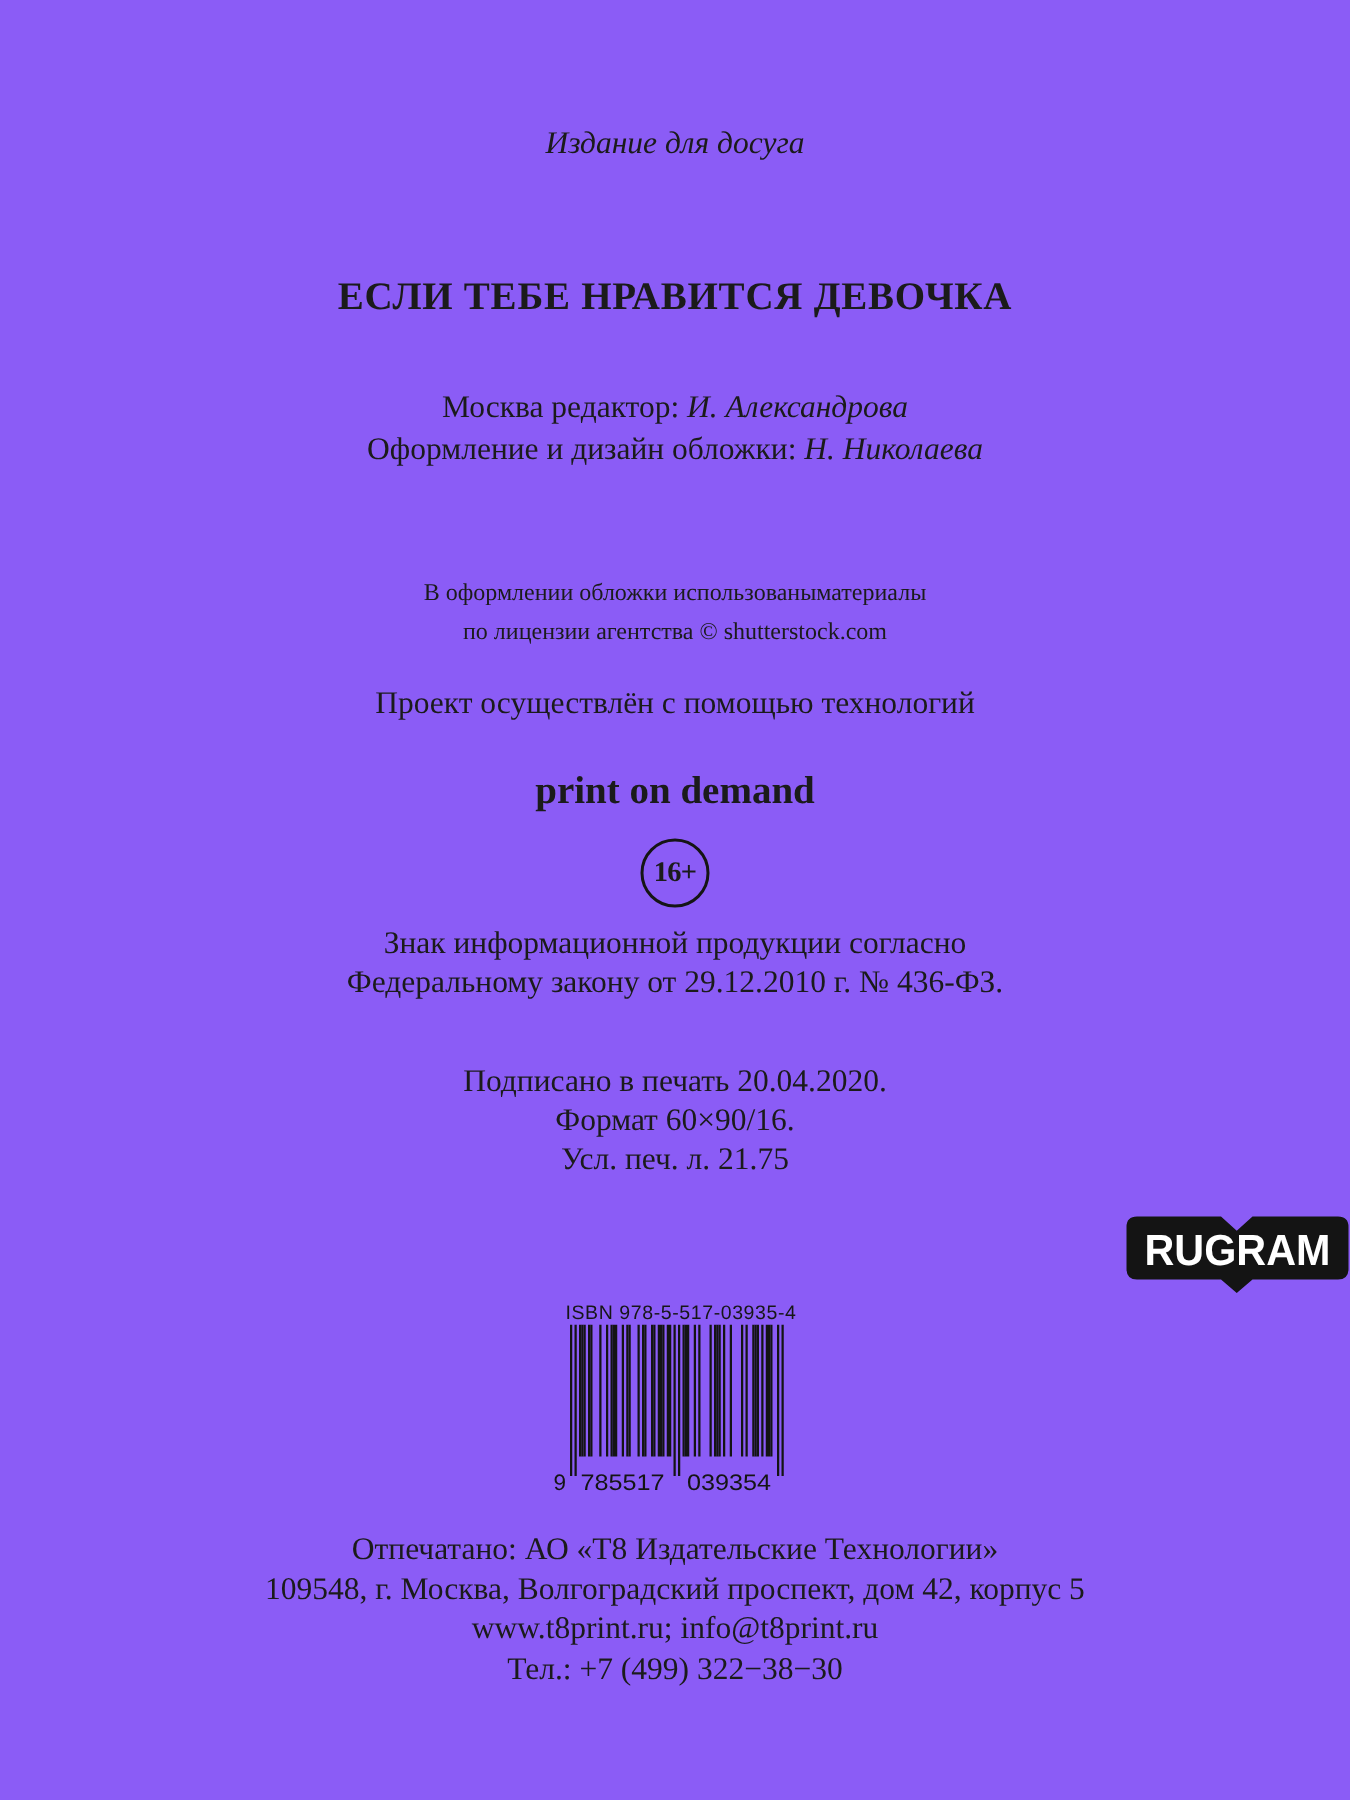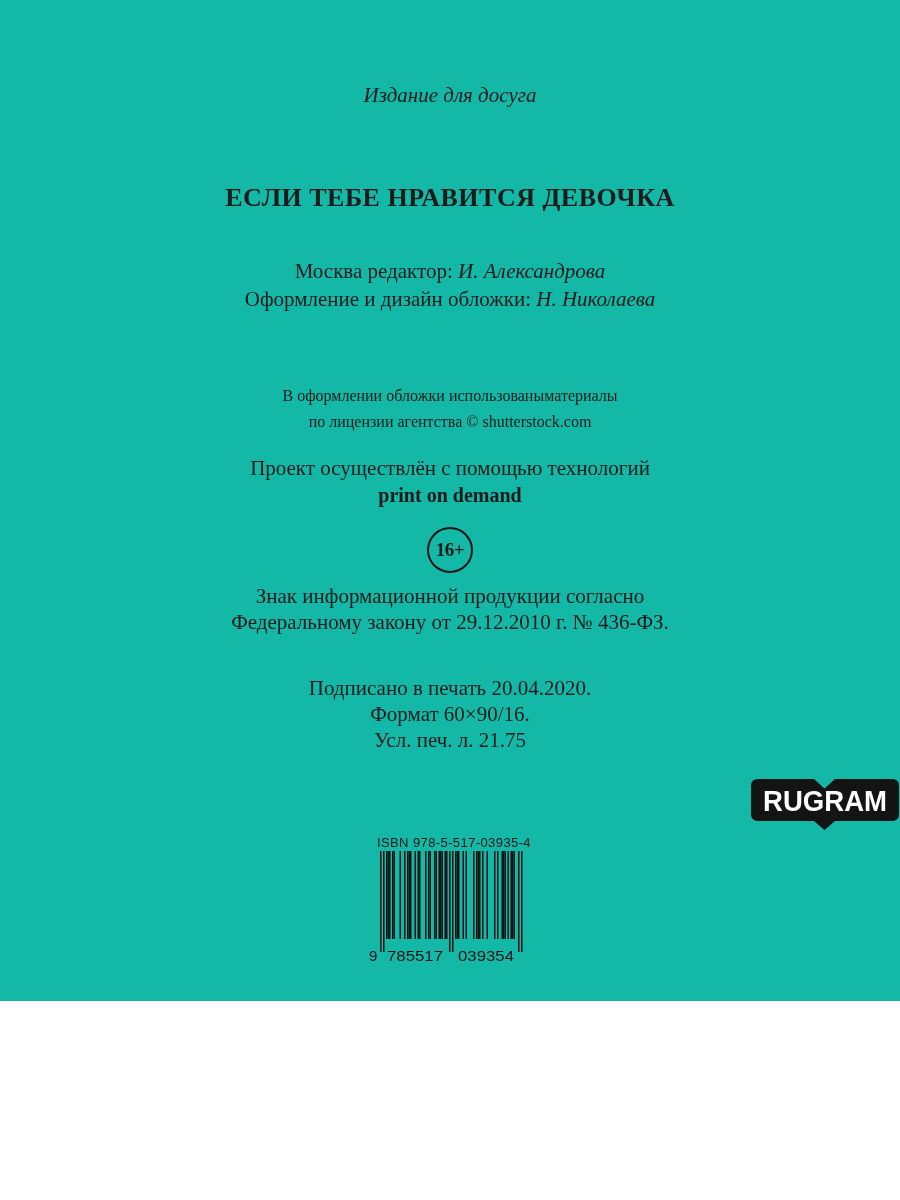--- a/index.html
+++ b/index.html
@@ -1,28 +1,28 @@
 <!DOCTYPE html>
 <html><head>
 <meta charset="utf-8">
 <style>
   html,body{margin:0;padding:0;background:#ffffff;}
   .page{
-    position:relative;width:900px;height:1001px;background:#14b8a6;
+    position:relative;width:900px;height:1200px;background:#8b5cf6;
     font-family:"Liberation Serif",serif;color:#1b1b1b;text-align:center;
     overflow:hidden;margin:0 auto;
   }
   .head{padding-top:82px;}
   .head .line{font-size:21px;line-height:27px;font-style:italic;}
   .title{margin:74px 0 0 0;font-size:26px;line-height:30px;font-weight:bold;letter-spacing:.5px;}
   .credits{margin-top:44px;font-size:21px;line-height:28px;}
   .italic{font-style:italic;}
   .materials{margin-top:70px;font-size:16px;line-height:26px;}
   .project{margin-top:20px;font-size:21px;line-height:26px;}
-  .project .pod{font-weight:bold;font-size:20px;line-height:28px;}
+  .project .pod{font-weight:bold;font-size:26px;line-height:28px;margin-top:32px;}
   .badge-wrap{margin-top:18px;display:flex;justify-content:center;}
   .badge{
     width:42px;height:42px;border:2.5px solid #151515;border-radius:50%;
     display:flex;align-items:center;justify-content:center;
     font-weight:bold;font-size:19px;letter-spacing:-.5px;
   }
   .law{margin-top:10px;font-size:21px;line-height:26px;}
   .printinfo{margin-top:40px;font-size:21px;line-height:26px;font-family:Liberation Serif, serif;}
   .logo-wrap{margin-top:22px;display:flex;justify-content:flex-end;}
   .isbn-block{width:162px;margin:4px auto 0 auto;}
@@ -138,14 +138,20 @@
           <rect x="143.00" y="0" width="1.50" height="88" fill="#141414"></rect>
           <rect x="144.50" y="0" width="1.50" height="88" fill="#141414"></rect>
           <rect x="149.00" y="0" width="1.50" height="101" fill="#141414"></rect>
           <rect x="152.00" y="0" width="1.50" height="101" fill="#141414"></rect>
           <text x="0" y="110" font-size="15" font-family="&quot;Liberation Sans&quot;, sans-serif" fill="#141414">9</text>
           <text x="18" y="110" font-size="15" font-family="&quot;Liberation Sans&quot;, sans-serif" fill="#141414" textLength="56" lengthAdjust="spacingAndGlyphs">785517</text>
           <text x="89" y="110" font-size="15" font-family="&quot;Liberation Sans&quot;, sans-serif" fill="#141414" textLength="56" lengthAdjust="spacingAndGlyphs">039354</text>
         </svg></div>
   </div>
 
+  <div class="contacts">
+    <div>Отпечатано: АО «Т8 Издательские Технологии»</div>
+    <div>109548, г. Москва, Волгоградский проспект, дом 42, корпус 5</div>
+    <div>www.t8print.ru; info@t8print.ru</div>
+    <div>Тел.: +7 (499) 322−38−30</div>
+  </div>
 
 </div>
 
 </body></html>

